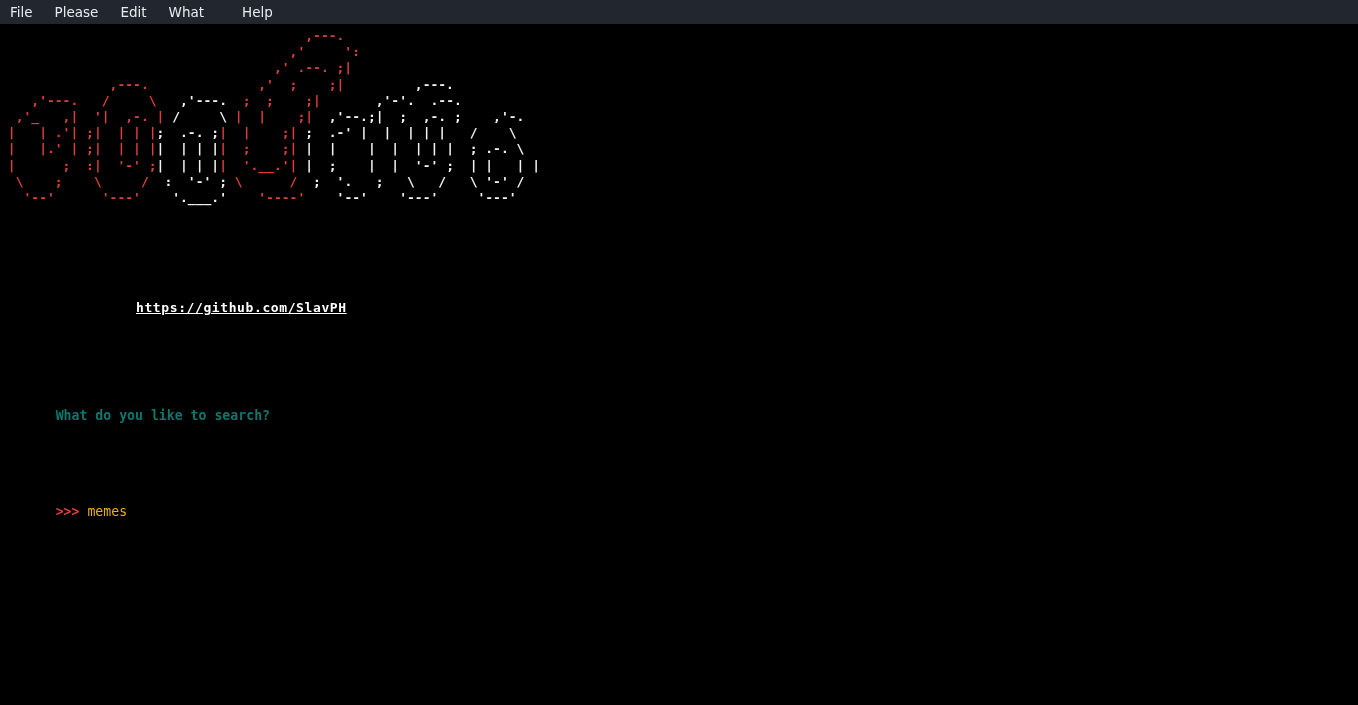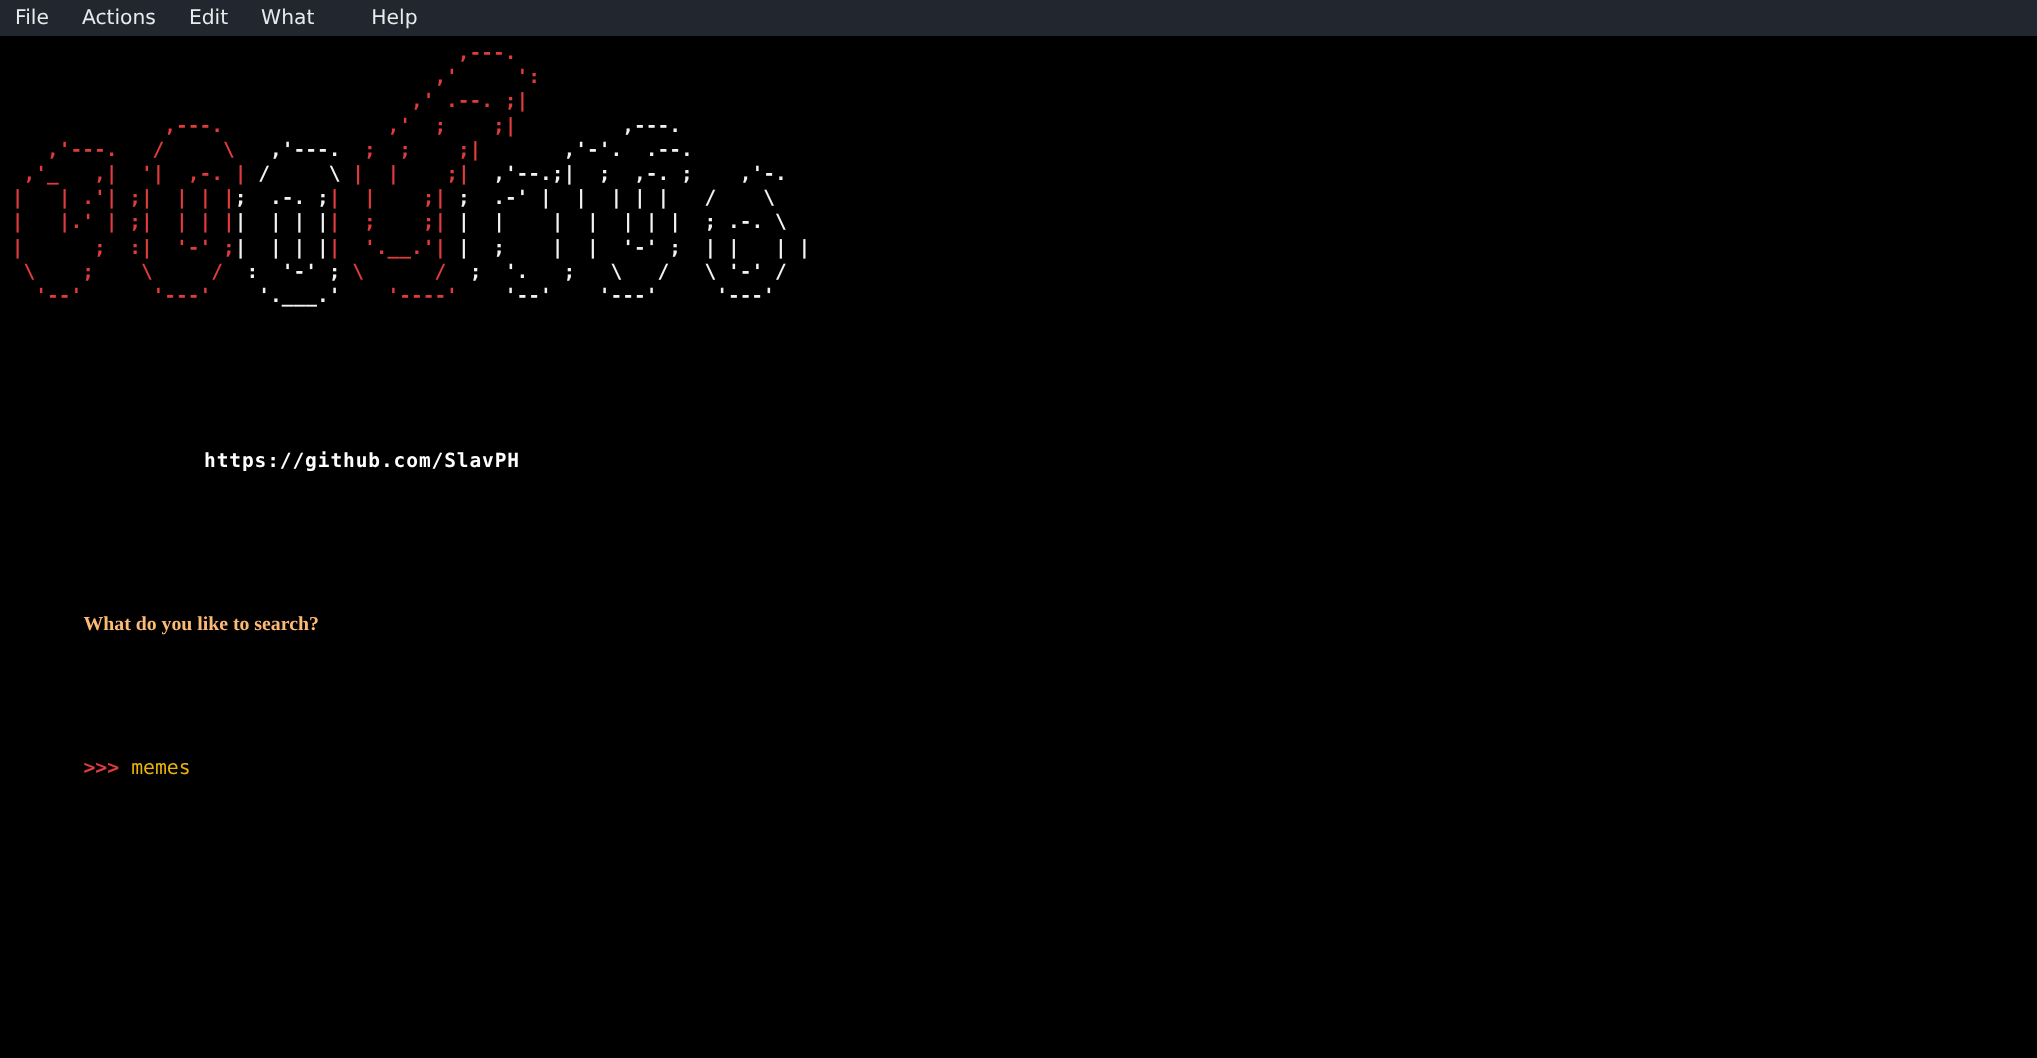--- a/index.html
+++ b/index.html
@@ -69,47 +69,48 @@
   .banner-url {
     position: absolute;
     left: 136px;
     top: 272px;
     color: #ffffff;
     font-weight: bold;
     font-size: 13px;
     line-height: 16px;
     letter-spacing: 0.6px;
     font-family: "DejaVu Sans Mono", "Liberation Mono", monospace;
+    text-decoration: underline;
   }
 
   
   .console {
     position: absolute;
     left: 8px;
     top: 320px;
     width: 1340px;
     font-family: "DejaVu Sans Mono", "Liberation Mono", monospace;
     font-size: 13.2px;
     line-height: 16px;
     color: #d6d6d6;
     white-space: pre;
   }
   .line { white-space: pre; min-height: 16px; }
   .blank { height: 16px; }
 
-  .bold-white { color: #fdba74; font-weight: bold; font-family: Liberation Serif, serif; }
+  .bold-white { color: #0f766e; font-weight: bold; }
   .red-bold { color: #e03c3c; font-weight: bold; }
   .gray { color: #eab308; }
 </style>
 </head>
 <body>
 
 <div class="menubar">
   <div class="menubar-item">File</div>
-  <div class="menubar-item">Actions</div>
+  <div class="menubar-item">Please</div>
   <div class="menubar-item">Edit</div>
   <div class="menubar-item">What</div>
   <div class="menubar-item">Help</div>
 </div>
 
 <div class="terminal">
 
   <div class="banner-wrap">
     <pre class="ascii"><span class="r">                                       ,---.</span>
 <span class="r">                                     ,'     ':</span>

